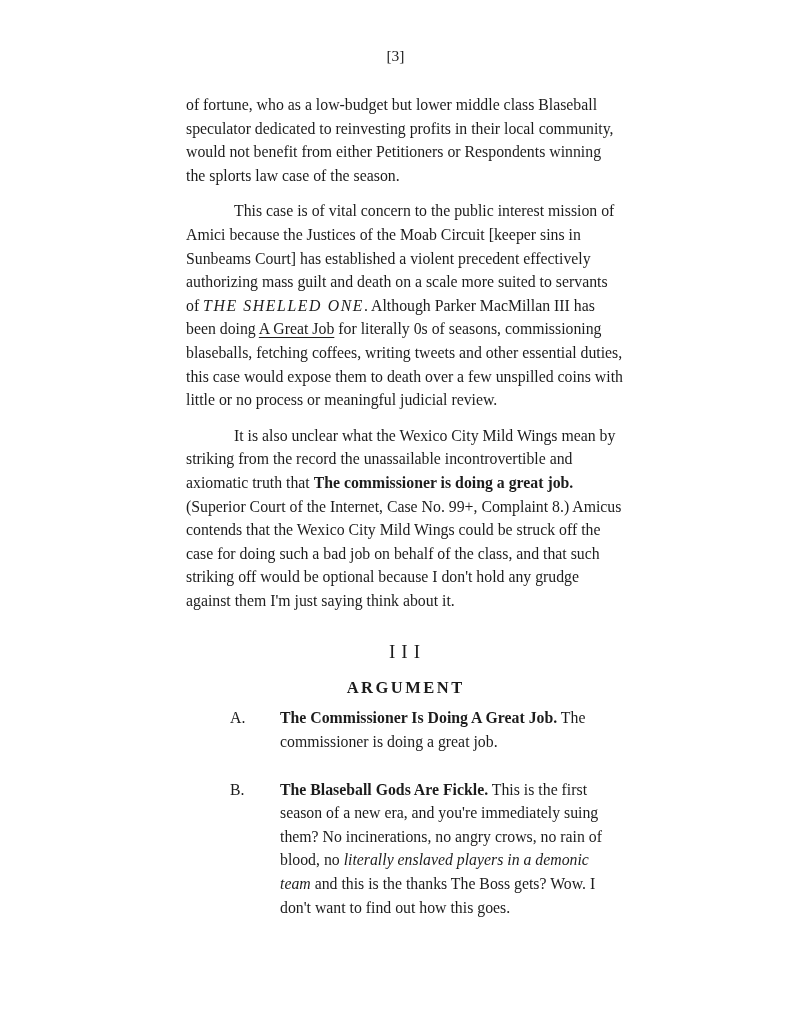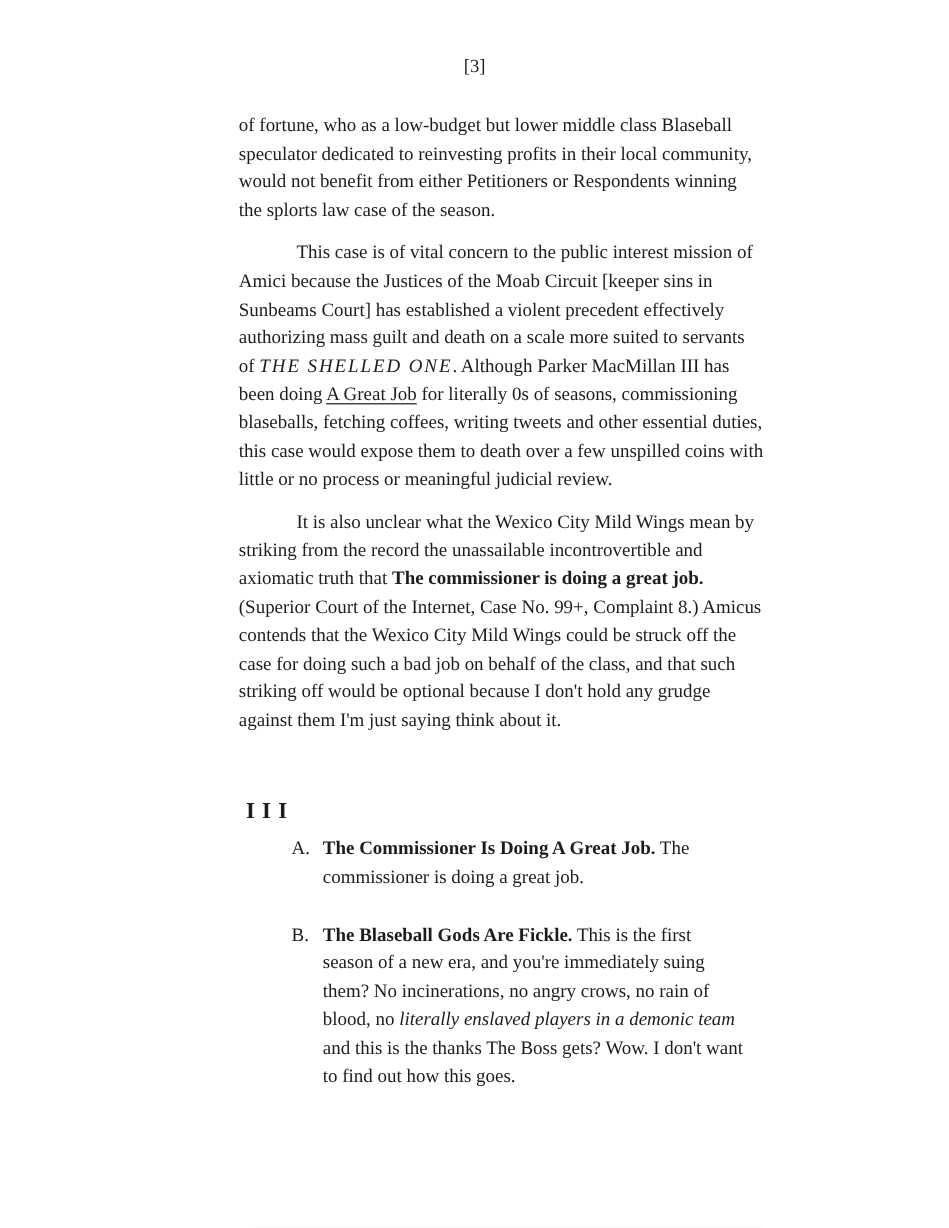--- a/index.html
+++ b/index.html
@@ -25,42 +25,42 @@
     position: absolute;
     top: 46px;
     left: 0;
     right: 0;
     text-align: center;
     font-size: 15.5px;
     line-height: 20px;
   }
   .body-col {
     position: absolute;
-    left: 199px;
+    left: 186px;
     top: 93px;
     width: 437px;
     font-size: 15.8px;
     line-height: 23.6px;
   }
   p.para {
     margin: 0 0 12px 0;
     text-indent: 0;
   }
   p.para.indent { text-indent: 48px; }
 
   .run-bold { font-weight: bold; }
   .run-italic { font-style: italic; }
   .run-bold-underline { font-weight: normal; text-decoration: underline; text-underline-offset: 3px; }
   .run-underline { text-underline-offset: 3px; }
   .run-italic-spaced { font-style: italic; letter-spacing: 1.6px; text-align: right; }
 
   .section-numeral {
-    margin-top: 53px;
-    text-align: left;
-    font-weight: bold;
+    margin-top: 28px;
+    text-align: center;
+    font-weight: normal;
     font-size: 19px;
     letter-spacing: 6px;
     padding-left: 6px;
     line-height: 24px;
   }
   .section-heading {
     margin-top: 13px;
     text-align: center;
     font-weight: bold;
     font-size: 16.5px;
@@ -73,39 +73,41 @@
     display: flex;
     padding-left: 44px;
   }
   .arg-item + .arg-item { margin-top: 24px; }
   .arg-marker {
     flex: 0 0 26px;
     width: 26px;
   }
   .arg-content {
     width: 353px;
+    margin-left: 24px;
   }
 </style>
 </head>
 <body>
 
 <div class="page">
 
   <div class="page-number">[3]</div>
 
   <div class="body-col">
 
     <p class="para"><span>of fortune, who as a low-budget but lower middle class Blaseball speculator dedicated to reinvesting profits in their local community, would not benefit from either Petitioners or Respondents winning the splorts law case of the season.</span></p>
 
     <p class="para indent"><span>This case is of vital concern to the public interest mission of Amici because the Justices of the Moab Circuit [keeper sins in Sunbeams Court] has established a violent precedent effectively authorizing mass guilt and death on a scale more suited to servants of </span><span class="run-italic-spaced">THE SHELLED ONE</span><span>. Although Parker MacMillan III has been doing </span><span class="run-bold-underline">A Great Job</span><span> for literally 0s of seasons, commissioning blaseballs, fetching coffees, writing tweets and other essential duties, this case would expose them to death over a few unspilled coins with little or no process or meaningful judicial review.</span></p>
 
     <p class="para indent"><span>It is also unclear what the Wexico City Mild Wings mean by striking from the record the unassailable incontrovertible and axiomatic truth that </span><span class="run-bold">The commissioner is doing a great job.</span><span> </span><span class="run-underline">(Superior Court of the Internet, Case No. 99+, Complaint 8.)</span><span> Amicus contends that the Wexico City Mild Wings could be struck off the case for doing such a bad job on behalf of the class, and that such striking off would be optional because I don't hold any grudge against them I'm just saying think about it.</span></p>
 
     <div class="section-numeral">III</div>
 
+    <div class="section-heading">ARGUMENT</div>
 
     <div class="arg-list">
 
       <div class="arg-item">
         <div class="arg-marker">A.</div>
         <div class="arg-content"><span class="run-bold">The Commissioner Is Doing A Great Job.</span><span> The commissioner is doing a great job.</span></div>
       </div>
 
       <div class="arg-item">
         <div class="arg-marker">B.</div>

